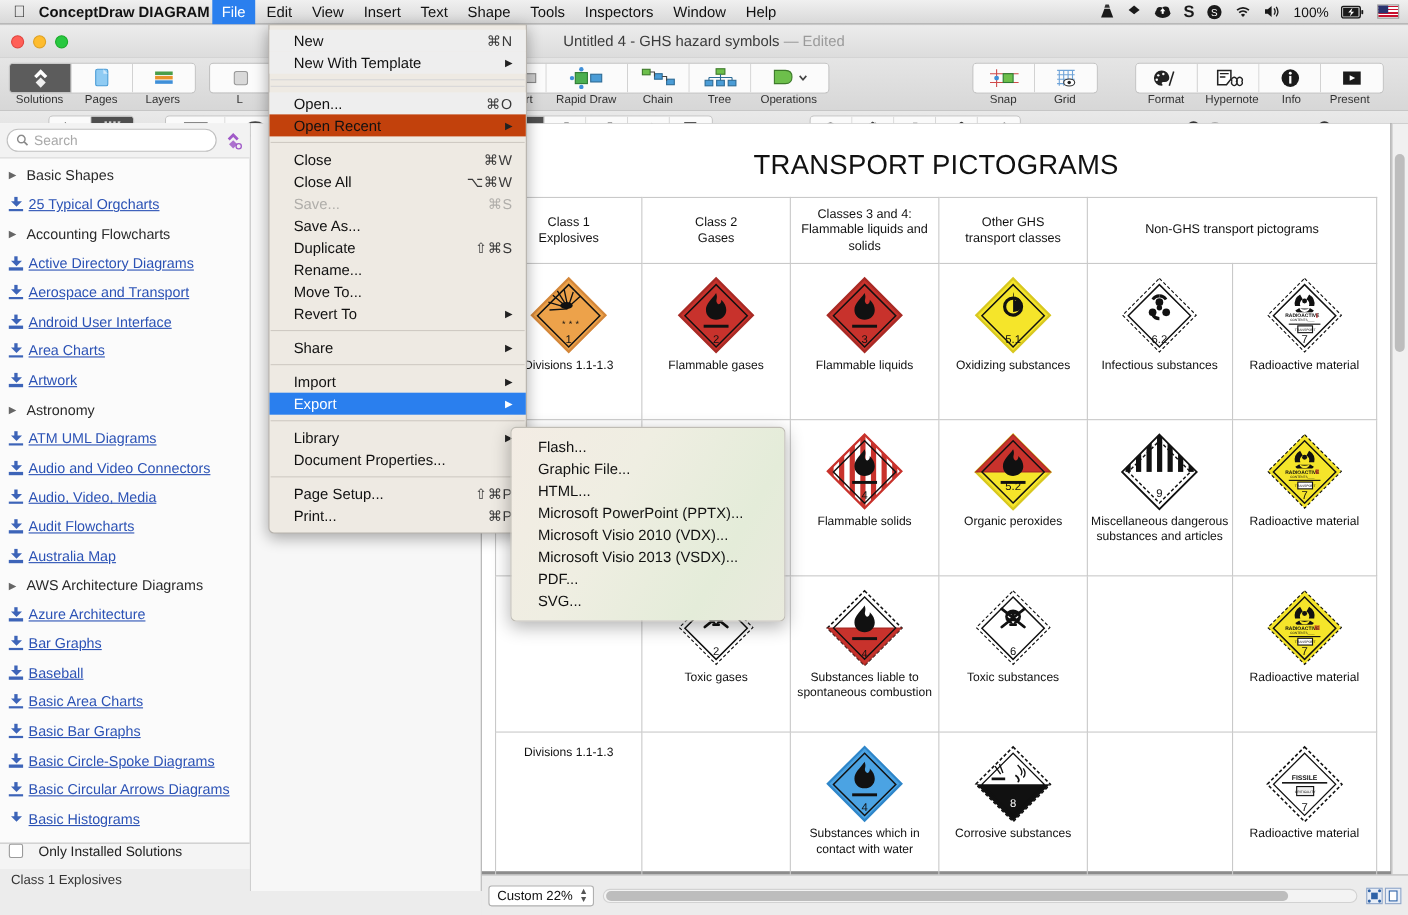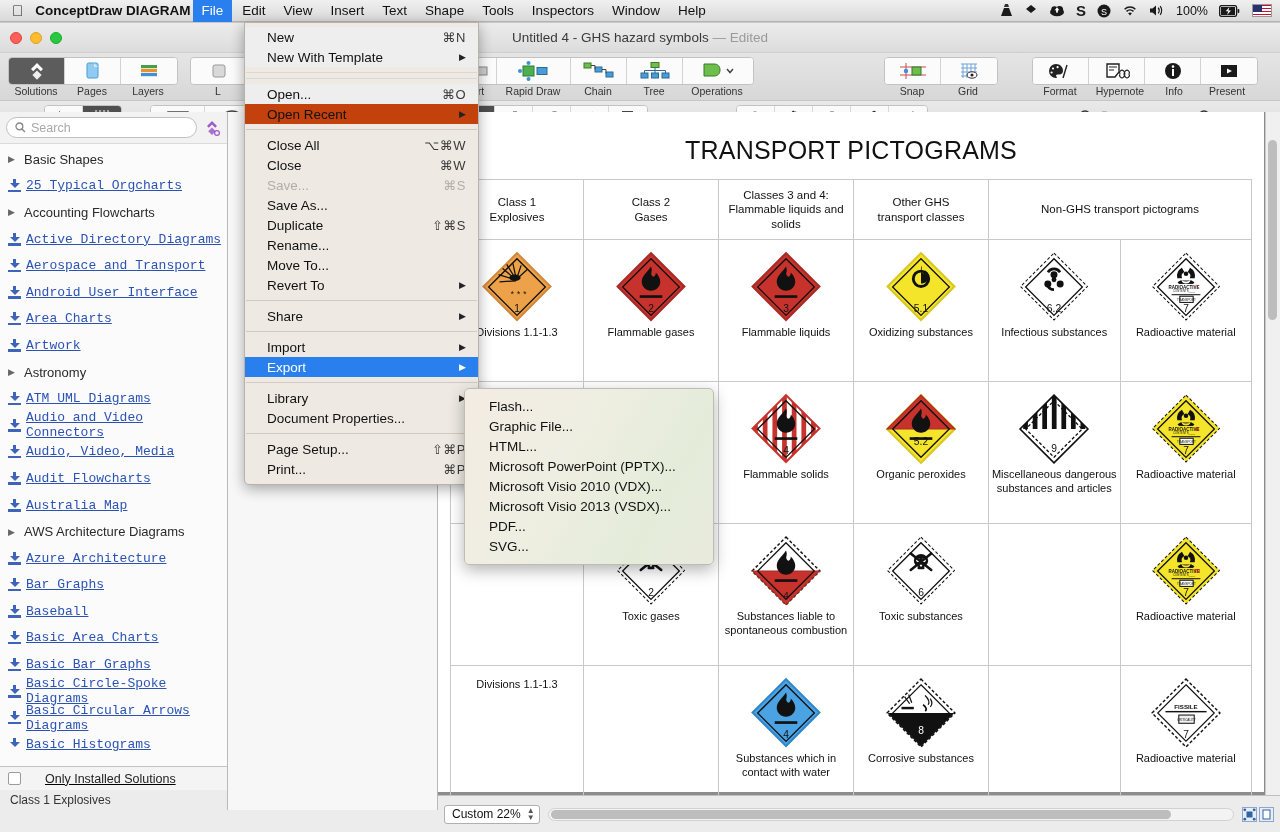--- a/index.html
+++ b/index.html
@@ -92,23 +92,23 @@
   .solicon { width: 18px; height: 18px; position: relative; }
   .libscroll { flex: 1; overflow: hidden; padding-top: 2px; }
   .libitem { height: 26.6px; display: flex; align-items: center; padding-left: 8px; gap: 5px; }
   .tri { font-size: 9px; color: #666; width: 11px; }
   .dlicon { width: 13px; height: 13px; position: relative; flex: none; }
   .dlicon::before { content:''; position:absolute; left:5px; top:0; width:3px; height:6px; background:#3d64b8; }
   .dlicon::after  { content:''; position:absolute; left:1.5px; top:4px; width:0; height:0;
                     border-left:5px solid transparent; border-right:5px solid transparent; border-top:5px solid #3d64b8; }
   .dlbar { position:absolute; left:0; bottom:0; width:13px; height:2.5px; background:#3d64b8; }
   .libname { font-size: 13px; color: #2a2a2a; }
-  .libname.link { color: #2b52b5; text-decoration: underline; font-family: Liberation Mono, monospace; }
+  .libname.link { color: #2b52b5; text-decoration: underline; }
   .onlyinstalled { height: 24px; border-top: 1px solid #c4c4c4; background: #f4f4f4;
-                   display: flex; align-items: center; padding-left: 8px; gap: 24px; text-decoration: underline; }
+                   display: flex; padding-left: 8px; gap: 14px; }
   .chk { width: 13px; height: 13px; border: 1px solid #9a9a9a; border-radius: 2px; background: #fff; }
   .onlyinstalled span { font-size: 12.5px; color: #222; }
   .statusline { height: 20px; background: #ececec; display: flex; align-items: center; padding-left: 10px; }
   .statusline span { font-size: 12px; color: #333; }
 
   
   .stencil {
     position: absolute; left: 228px; top: 112px; width: 210px; height: 698px;
     background: #f7f7f7; border-right: 1px solid #b9b9b9; overflow: hidden;
   }
@@ -1243,26 +1243,26 @@
       <div class="mrow menutop" style="background: rgb(238, 238, 238);">
         <span class="lbl">Open...</span>
         <span class="sc">⌘O</span>
       </div>
       <div class="mrow menutop" style="background: #c2410c;">
         <span class="lbl">Open Recent</span>
         <span class="arrow">▶</span>
       </div>
       <div class="msep"></div>
       <div class="mrow">
+        <span class="lbl">Close</span>
+        <span class="sc">⌘W</span>
+      </div>
+      <div class="mrow">
         <span class="lbl">Close All</span>
         <span class="sc">⌥⌘W</span>
-      </div>
-      <div class="mrow">
-        <span class="lbl">Close</span>
-        <span class="sc">⌘W</span>
       </div>
       <div class="mrow dim">
         <span class="lbl">Save...</span>
         <span class="sc">⌘S</span>
       </div>
       <div class="mrow">
         <span class="lbl">Save As...</span>
       </div>
       <div class="mrow">
         <span class="lbl">Duplicate</span>

